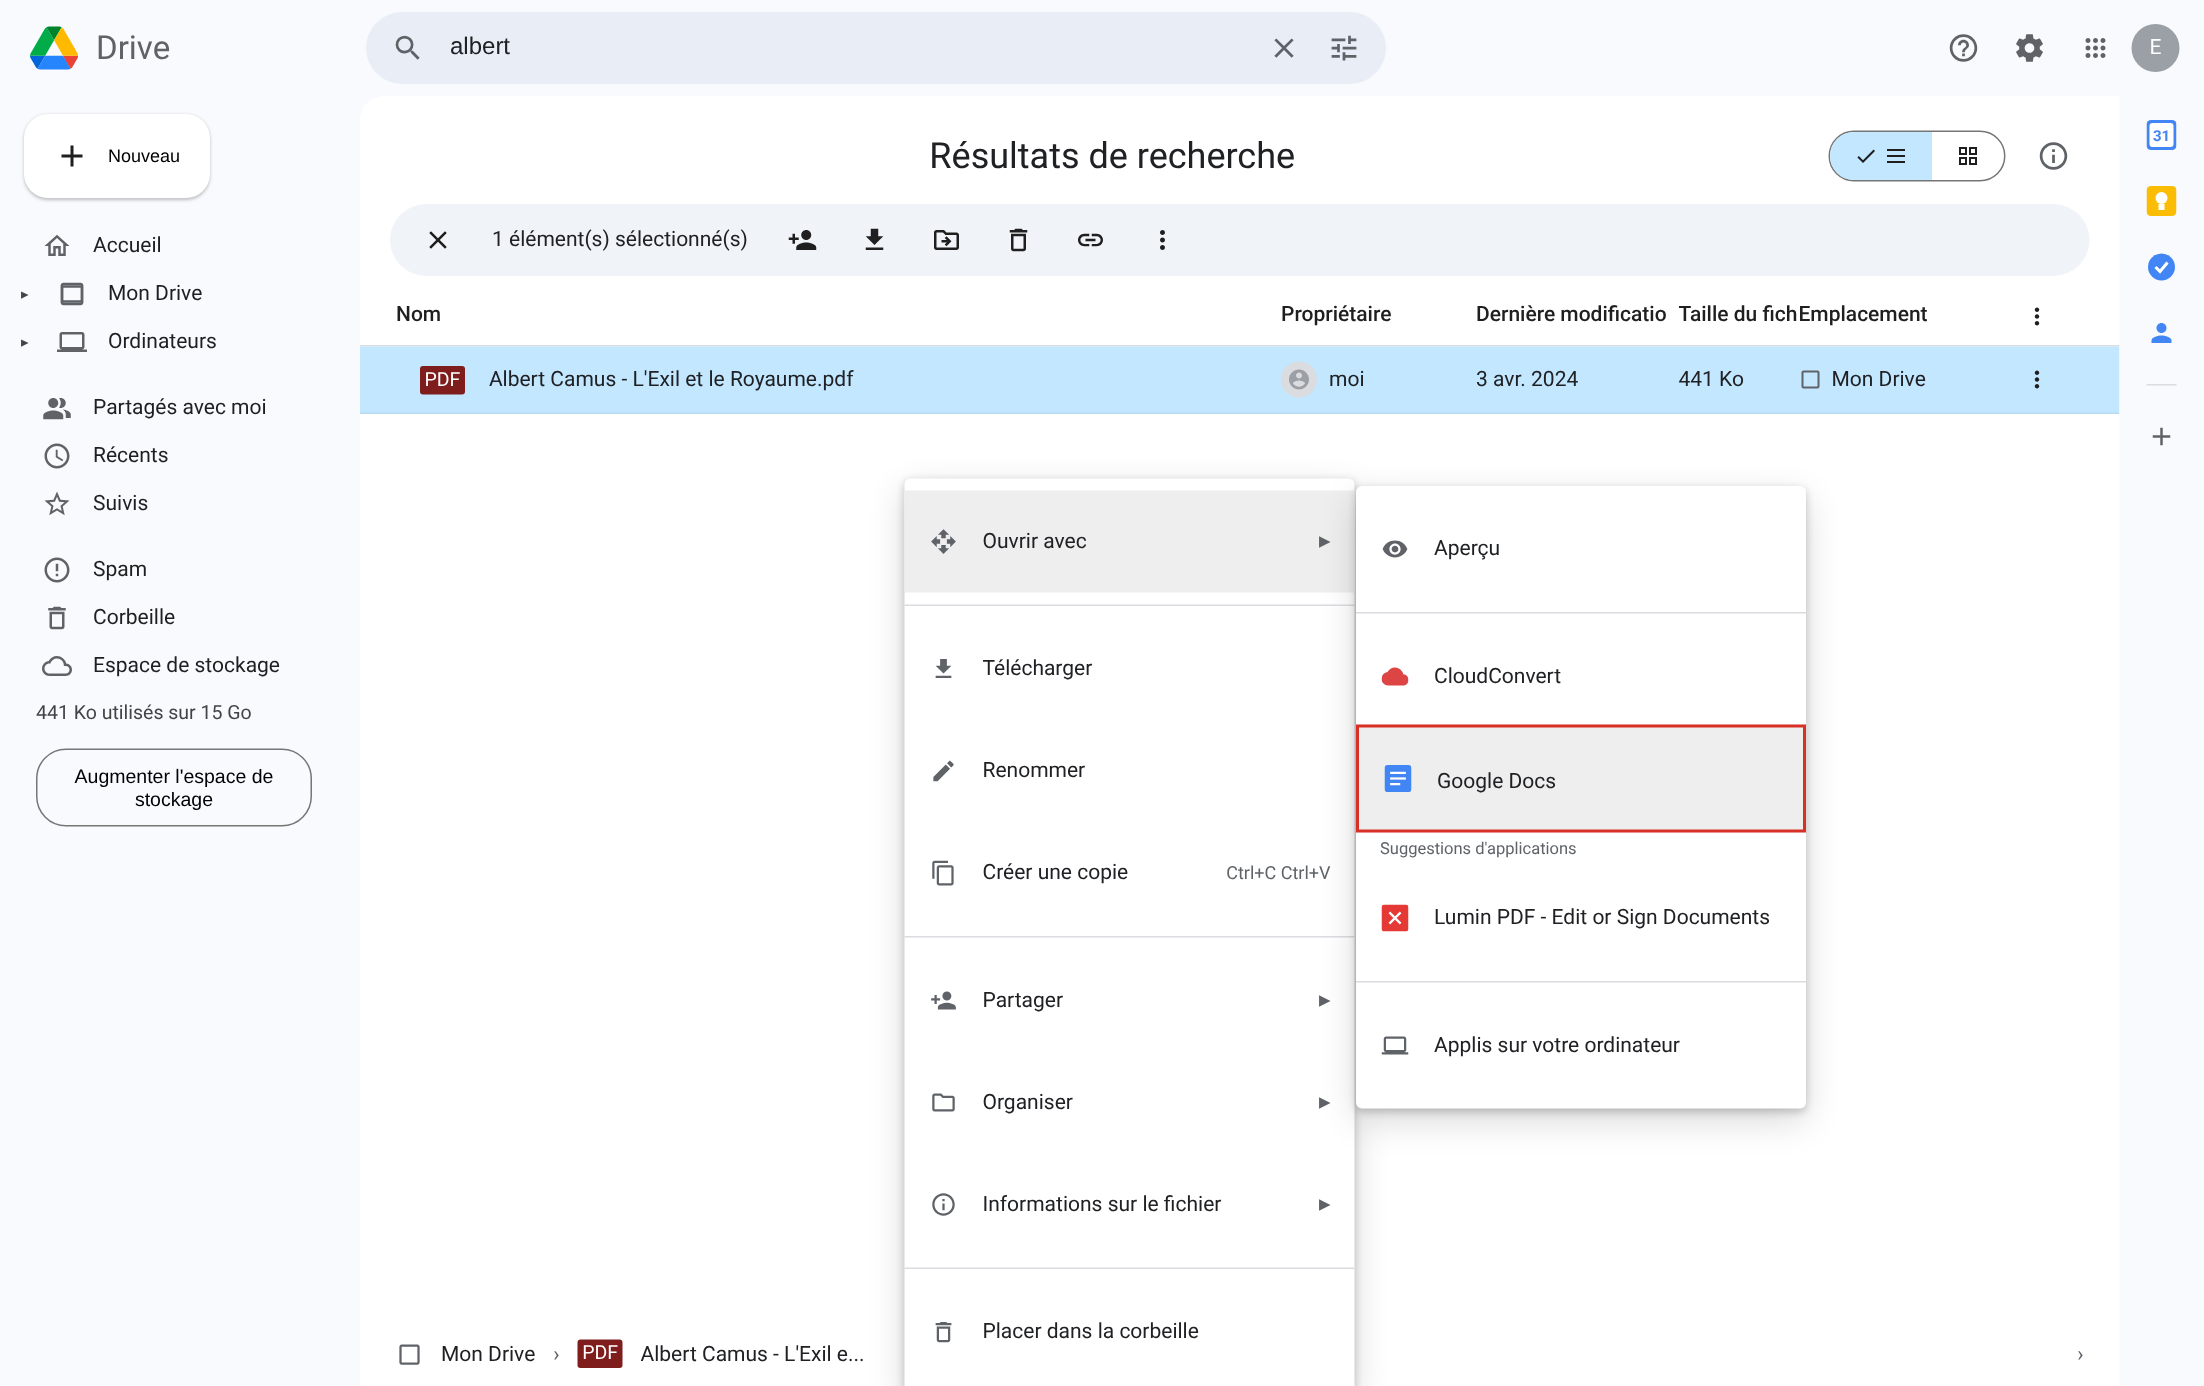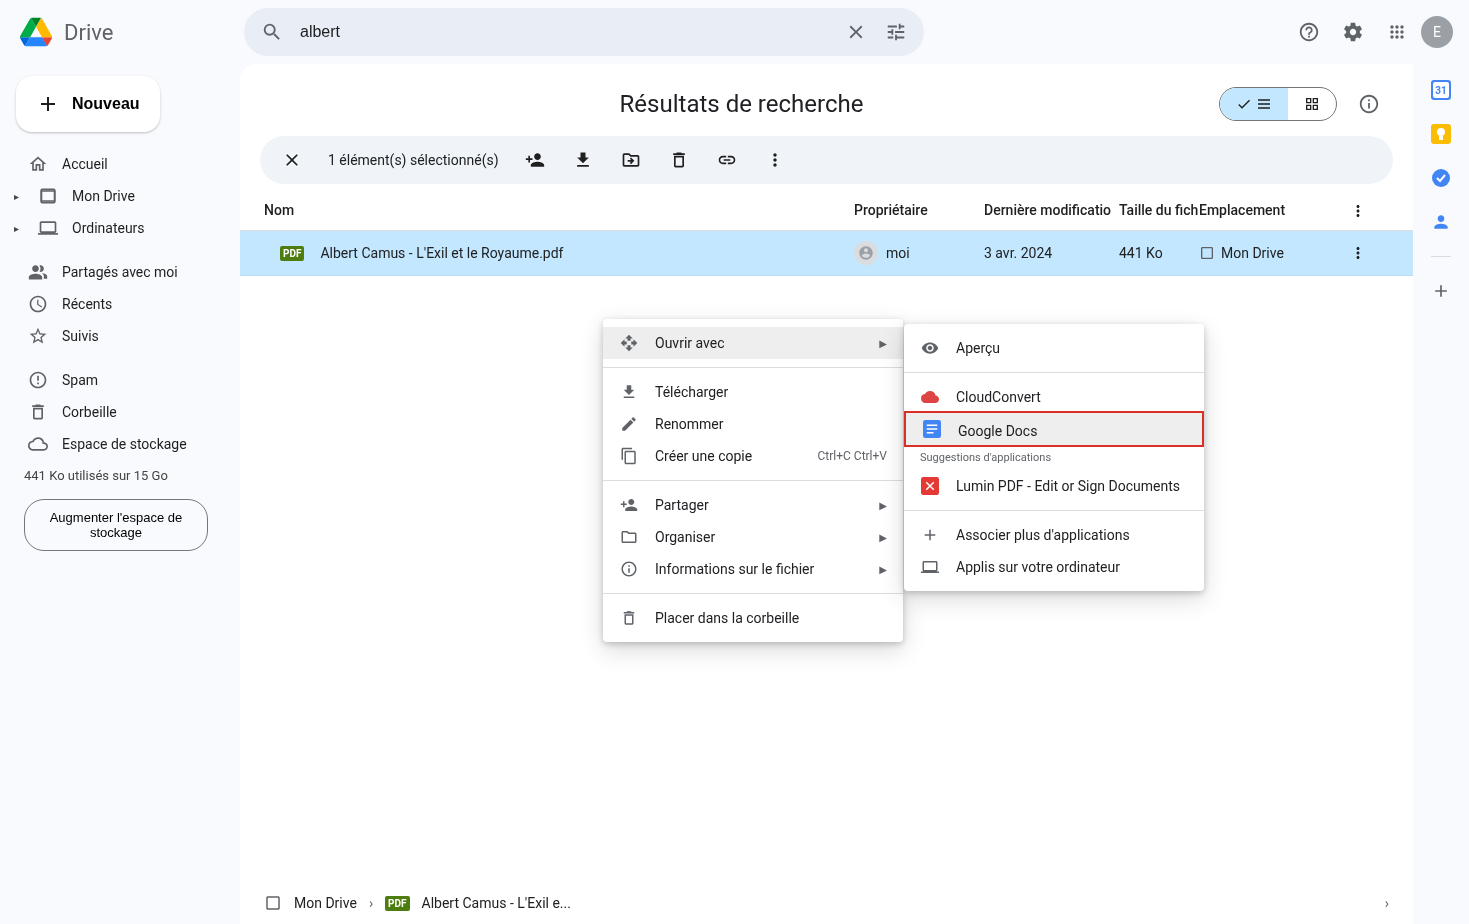--- a/index.html
+++ b/index.html
@@ -10,21 +10,21 @@
 .drive-logo { width: 40px; height: 40px; display: flex; align-items: center; justify-content: center; }
 .app-name { font-size: 22px; color: #5f6368; }
 .search-bar { flex: 1; max-width: 680px; display: flex; align-items: center; background: #e9eef6; border-radius: 24px; height: 48px; padding: 0 8px; }
 .search-bar input { flex: 1; border: none; background: transparent; font-size: 16px; outline: none; padding: 0 8px; color: #202124; }
 .icon-btn { width: 40px; height: 40px; display: flex; align-items: center; justify-content: center; border: none; background: transparent; border-radius: 50%; cursor: pointer; color: #5f6368; }
 .header-right { display: flex; align-items: center; gap: 4px; margin-left: auto; }
 .avatar { width: 32px; height: 32px; border-radius: 50%; background: #9aa0a6; color: white; display: flex; align-items: center; justify-content: center; font-size: 14px; }
 
 .body { display: flex; flex: 1; overflow: hidden; }
 .sidebar { width: 240px; padding: 8px 16px 8px 8px; display: flex; flex-direction: column; }
-.new-btn { display: flex; align-items: center; gap: 12px; background: white; border: none; border-radius: 16px; padding: 16px 20px; font-size: 16px; font-weight: 700; box-shadow: 0 1px 2px rgba(0,0,0,0.15), 0 1px 3px rgba(0,0,0,0.1); cursor: pointer; width: fit-content; margin: 4px 0 16px 8px; }
+.new-btn { display: flex; align-items: center; gap: 12px; background: white; border: none; border-radius: 16px; padding: 16px 20px; font-size: 12px; font-weight: 400; box-shadow: 0 1px 2px rgba(0,0,0,0.15), 0 1px 3px rgba(0,0,0,0.1); cursor: pointer; width: fit-content; margin: 4px 0 16px 8px; }
 .nav-item { display: flex; align-items: center; gap: 14px; padding: 6px 12px 6px 20px; border-radius: 20px; cursor: pointer; color: #1f1f1f; font-size: 14px; height: 32px; }
 .nav-item .chev { width: 10px; margin-left: -14px; font-size: 10px; color: #444; }
 .nav-section-gap { height: 12px; }
 .storage-text { font-size: 13px; color: #444; padding: 8px 16px; }
 .upgrade-btn { margin: 8px 16px; border: 1px solid #747775; border-radius: 20px; padding: 10px 16px; background: transparent; color: #000000; font-size: 13px; cursor: pointer; text-align: center; }
 
 .main { flex: 1; background: white; border-radius: 16px 0 0 0; margin-top: 0; display: flex; flex-direction: column; overflow: hidden; position: relative; }
 .main-header { display: flex; align-items: center; padding: 20px 24px 12px; text-align: center; }
 .page-title { font-size: 24px; font-weight: 400; flex: 1; }
 .view-toggle { display: flex; border: 1px solid #747775; border-radius: 20px; overflow: hidden; }
@@ -37,27 +37,27 @@
 
 .table-header { display: flex; padding: 10px 24px; border-bottom: 1px solid #dadce0; font-size: 14px; font-weight: 500; color: #1f1f1f; }
 .col-name { flex: 1; }
 .col-owner { width: 130px; }
 .col-modified { width: 135px; }
 .col-size { width: 80px; }
 .col-location { width: 150px; }
 .col-menu { width: 40px; }
 .table-row { display: flex; align-items: center; padding: 10px 24px; background: #c2e7ff; font-size: 14px; border-bottom: 1px solid rgba(0,0,0,0.05); }
 .file-name { display: flex; align-items: center; gap: 16px; flex: 1; padding-left: 16px; }
-.pdf-badge { background: #4d7c0f; color: white; font-size: 10px; font-weight: bold; padding: 2px 3px; border-radius: 2px; }
+.pdf-badge { background: #7f1d1d; color: white; font-size: 13px; font-weight: normal; padding: 2px 3px; border-radius: 2px; }
 .owner-cell { display: flex; align-items: center; gap: 8px; width: 130px; }
 .owner-avatar { width: 24px; height: 24px; border-radius: 50%; background: #dadce0; display: flex; align-items: center; justify-content: center; color: #5f6368; font-size: 12px; }
 .loc-cell { display: flex; align-items: center; gap: 6px; width: 150px; }
 
 .context-menu { position: absolute; background: white; border-radius: 4px; box-shadow: 0 2px 6px rgba(0,0,0,0.2), 0 8px 24px rgba(0,0,0,0.15); padding: 8px 0; font-size: 14px; min-width: 300px; }
-.cm-item { display: flex; align-items: center; gap: 16px; padding: 6px 16px; cursor: pointer; position: relative; }
+.cm-item { display: flex; align-items: center; gap: 16px; padding: 24px 16px; cursor: pointer; position: relative; }
 .cm-item:hover, .cm-item.highlighted { background: #eeeeee; }
 .cm-item .arrow { margin-left: auto; font-size: 10px; color: #5f6368; }
 .cm-shortcut { margin-left: auto; font-size: 12px; color: #5f6368; }
 .cm-divider { height: 1px; background: #dadce0; margin: 8px 0; }
 .cm-heading { font-size: 11px; color: #5f6368; padding: 6px 16px; }
 .cm-icon { width: 20px; height: 20px; display: flex; align-items: center; justify-content: center; color: #5f6368; }
 .red-highlight { border: 2px solid #d93025; margin: -2px 0; align-items: flex-end; }
 
 .breadcrumb { display: flex; align-items: center; gap: 12px; padding: 12px 24px; border-top: 1px solid transparent; font-size: 14px; margin-top: auto; }
 .breadcrumb .chev { color: #5f6368; }
@@ -420,28 +420,20 @@
                 <rect width="24" height="24" rx="3" fill="#e53935"></rect>
                 <path d="M7 7l10 10M7 17L17 7" stroke="white" stroke-width="2"></path>
               </svg>
             </span>
           <span>Lumin PDF - Edit or Sign Documents</span>
         </div>
         <div class="cm-divider"></div>
         <div class="cm-item">
           <span class="cm-icon">
               <svg width="18" height="18" viewBox="0 0 24 24" class="menu-ico">
-                <path d="M19 13h-6v6h-2v-6H5v-2h6V5h2v6h6v2z"></path>
-              </svg>
-            </span>
-          <span>Associer plus d'applications</span>
-        </div>
-        <div class="cm-item">
-          <span class="cm-icon">
-              <svg width="18" height="18" viewBox="0 0 24 24" class="menu-ico">
                 <path d="M20 18c1.1 0 2-.9 2-2V6c0-1.1-.9-2-2-2H4c-1.1 0-2 .9-2 2v10c0 1.1.9 2 2 2H0v2h24v-2h-4zM4 6h16v10H4V6z"></path>
               </svg>
             </span>
           <span>Applis sur votre ordinateur</span>
         </div>
       </div>
 
       <div class="breadcrumb">
         <svg width="18" height="18" viewBox="0 0 24 24" fill="#5f6368">
             <path d="M19 5v14H5V5h14m0-2H5c-1.1 0-2 .9-2 2v14c0 1.1.9 2 2 2h14c1.1 0 2-.9 2-2V5c0-1.1-.9-2-2-2z"></path>

